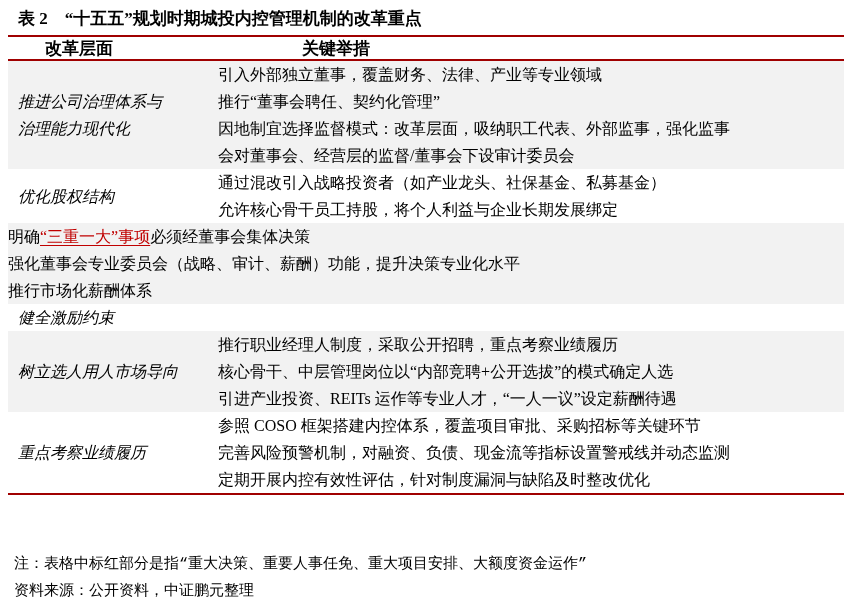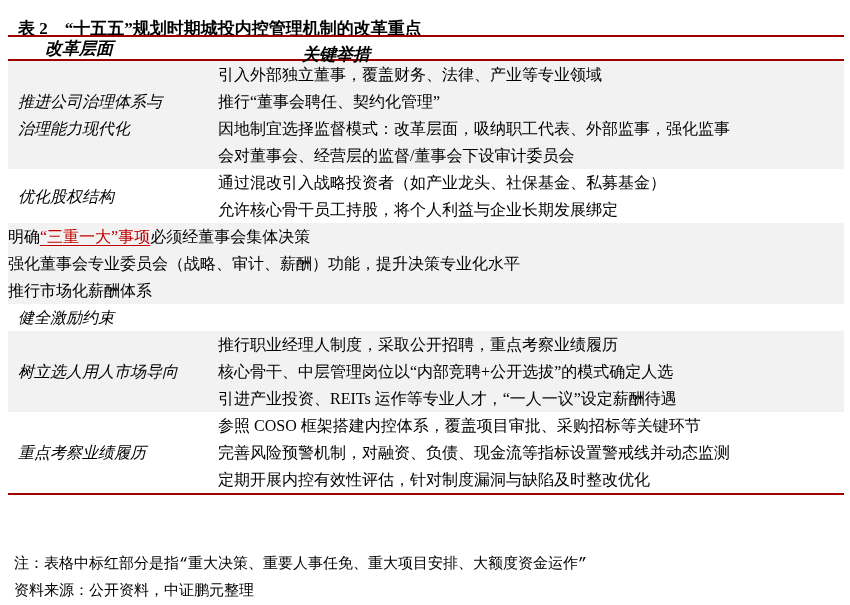--- a/index.html
+++ b/index.html
@@ -14,44 +14,43 @@
     width: 850px;
     height: 605px;
     background: #ffffff;
     overflow: hidden;
     font-family: "Liberation Serif", "DejaVu Serif", serif;
     color: #000000;
   }
   .doc-title {
     position: absolute;
     left: 18px;
-    top: 17px;
+    top: 7px;
     font-size: 17px;
     font-weight: bold;
     white-space: pre;
   }
   .table {
     position: absolute;
     left: 8px;
     top: 35px;
     width: 836px;
     border-top: 2px solid var(--rule-red);
     border-bottom: 2px solid var(--rule-red);
   }
   .table-header {
     position: relative;
     height: 24px;
     border-bottom: 2px solid var(--rule-red);
     font-weight: bold;
     font-size: 17px;
     line-height: 24px;
-    font-style: italic;
   }
   .th-reform { position: absolute; left: 37px; top: 0; }
-  .th-measures { position: absolute; left: 294px; top: 0; margin-top: 6px; }
+  .th-measures { position: absolute; left: 294px; top: 0; }
   .row { display: flex; width: 100%; }
   .row.shaded { background: var(--row-shade); }
   .cell-left {
     width: 210px;
     flex: 0 0 210px;
     padding-left: 10px;
     display: flex;
     flex-direction: column;
     justify-content: center;
     font-size: 16px;

